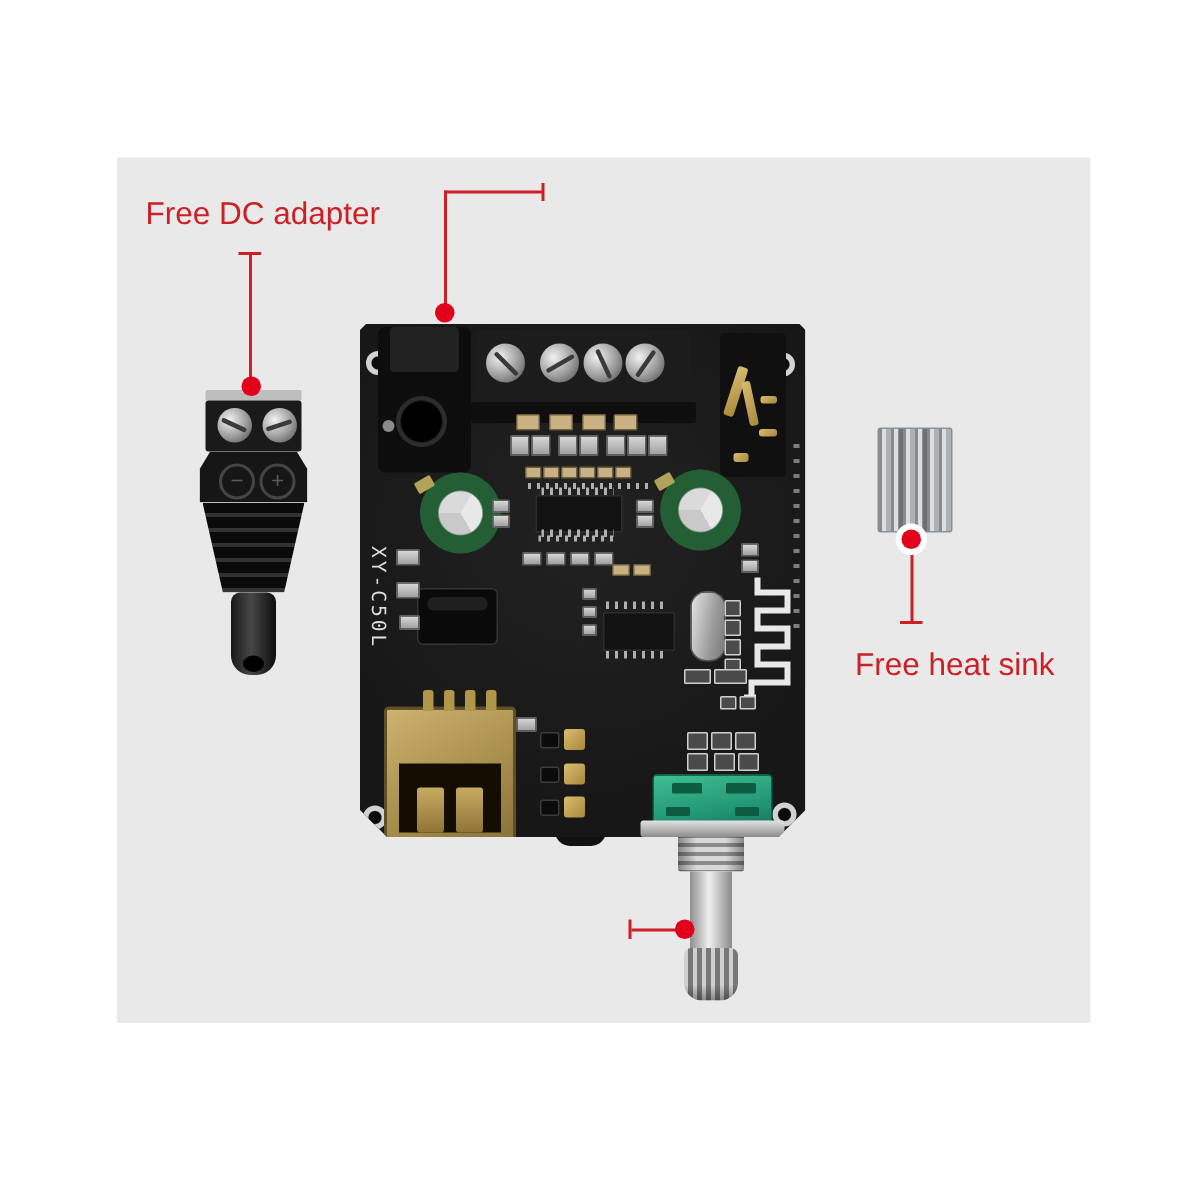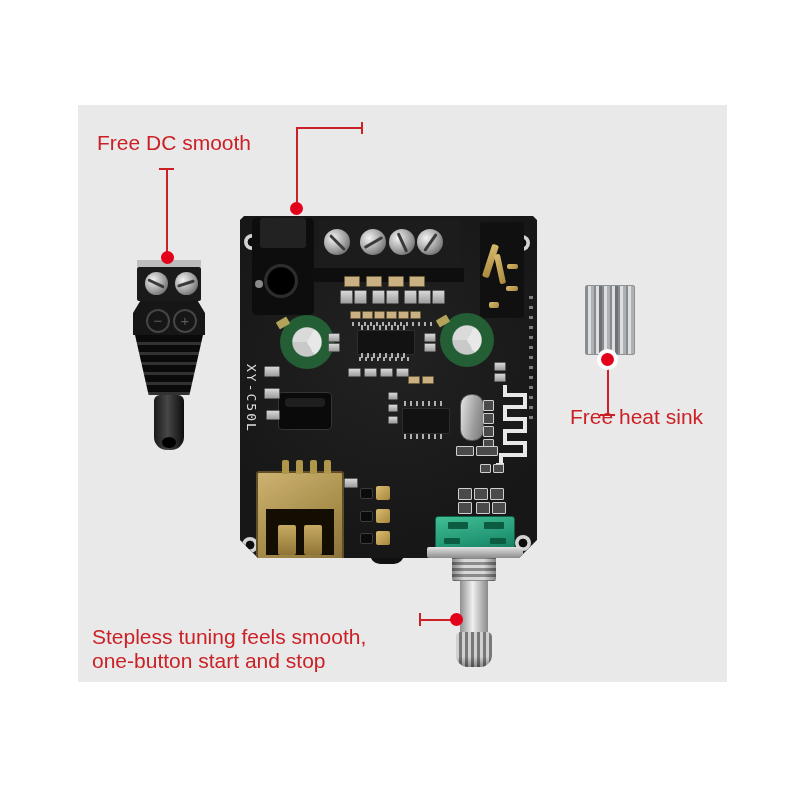--- a/index.html
+++ b/index.html
@@ -97,24 +97,22 @@
                     repeating-linear-gradient(90deg,#d0d0d0 0 3px,#787878 3px 6px);}
   .protrude{position:absolute;left:370px;top:548px;width:34px;height:16px;background:#111;
             border-radius:0 0 10px 10px;z-index:1;}
 </style>
 </head>
 <body>
 
 <div class="page">
   <div class="panel"></div>
 
-  <div class="ann" style="left:97px;top:131px;">Free DC smooth</div>
-  <div class="ann" style="left:570px;top:405px;">Free heat sink</div>
-  <div class="ann" style="left:92px;top:625px;">Stepless tuning feels smooth,</div>
-  <div class="ann" style="left:92px;top:649px;">one-button start and stop</div>
+  <div class="ann" style="left:97px;top:131px;">Free DC adapter</div>
+  <div class="ann" style="left:570px;top:432px;">Free heat sink</div>
 
   <div class="pl" style="left:159px;top:168px;width:15px;height:2px;"></div>
   <div class="pl" style="left:166px;top:168px;width:2px;height:85px;"></div>
   <div class="dot" style="left:161px;top:251px;"></div>
 
   <div class="pl" style="left:296px;top:127px;width:66px;height:2px;"></div>
   <div class="pl" style="left:361px;top:122px;width:2px;height:12px;"></div>
   <div class="pl" style="left:296px;top:127px;width:2px;height:78px;"></div>
   <div class="dot" style="left:290px;top:202px;"></div>
 

